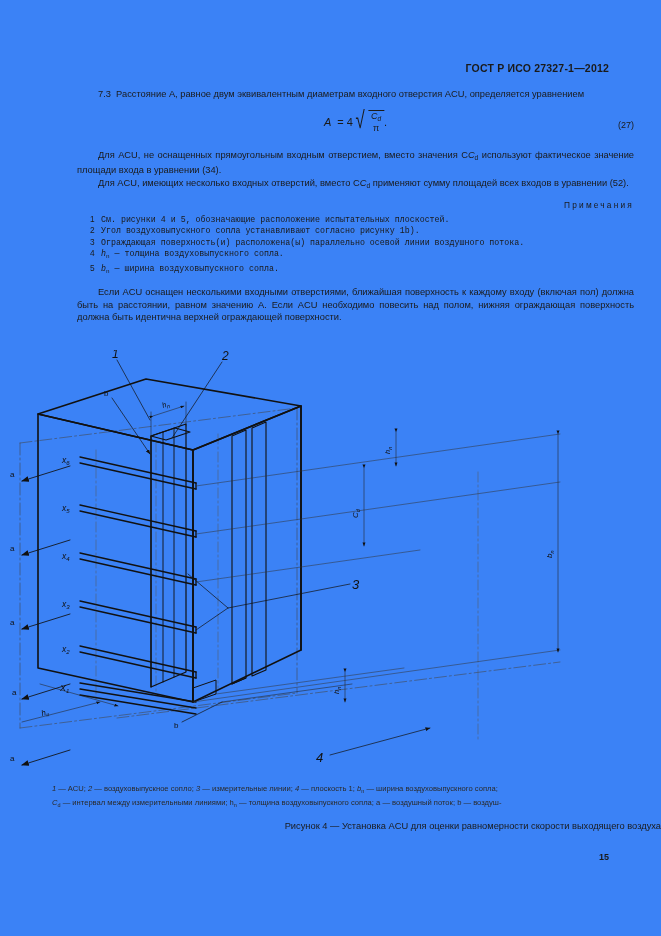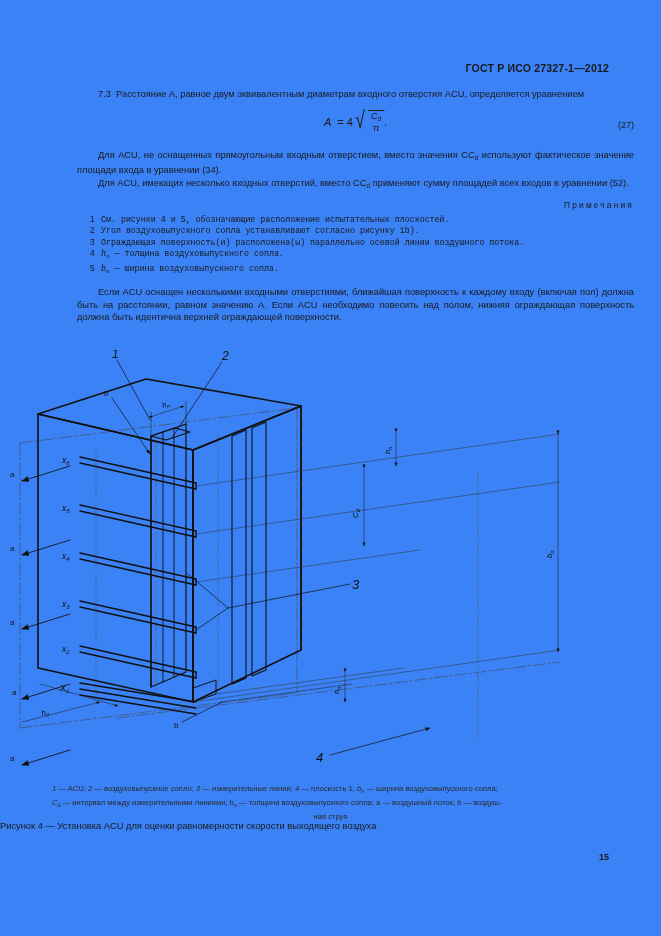--- a/index.html
+++ b/index.html
@@ -151,21 +151,21 @@
     line-height: 11.4px;
     text-align: justify;
     color: #2a2a2a;
   }
   .fig-key .lastline { text-align: center; }
   .fig-caption {
     position: absolute;
     left: 0;
     right: 0;
     top: 821px;
-    text-align: left;
+    text-align: right;
     font-size: 9.3px;
   }
   .page-num {
     position: absolute;
     right: 52px;
     top: 852px;
     font-size: 9px;
     font-weight: bold;
   }
 </style>
@@ -417,20 +417,19 @@
         <text x="552" y="208" font-size="8" font-style="italic" transform="rotate(-90 552 208)">b<tspan font-size="5.5" dy="2">n</tspan></text>
         <text x="339" y="344" font-size="7.5" font-style="italic" transform="rotate(-90 339 344)">h<tspan font-size="5.5" dy="2">n</tspan></text>
         <text x="42" y="366" font-size="8" font-style="italic" transform="rotate(-14 42 366)">h<tspan font-size="5.5" dy="2">n</tspan></text>
       </g>
     </svg>
   </div>
 
   <div class="fig-key">
     <div><i>1</i><span> — ACU; <i>2</i> — воздуховыпускное сопло; <i>3</i> — измерительные линии; <i>4</i> —  плоскость 1; <i>b</i><sub>n</sub><span> — ширина воздуховыпускного сопла;</span></span></div>
     <div><i>C</i><sub>d</sub><span> — интервал между измерительными линиями; h</span><sub>n</sub><span> — толщина воздуховыпускного сопла; a — воздушный поток; b — воздуш-</span></div>
-    <div class="lastline">ная струя</div>
   </div>
 
   <div class="fig-caption">Рисунок  4 — Установка ACU для оценки равномерности скорости выходящего воздуха</div>
 
   <div class="page-num">15</div>
 
 </div>
 
 </body></html>

